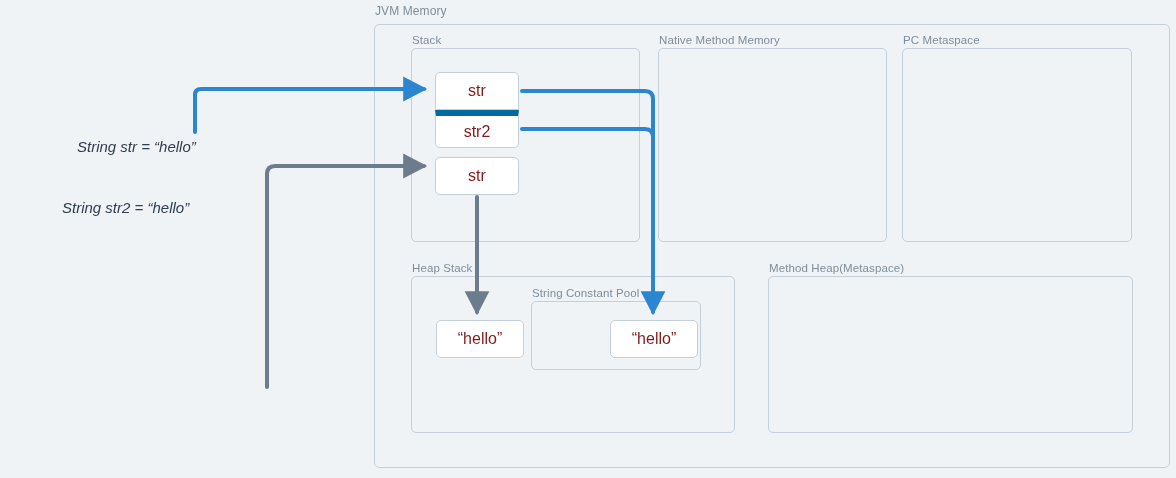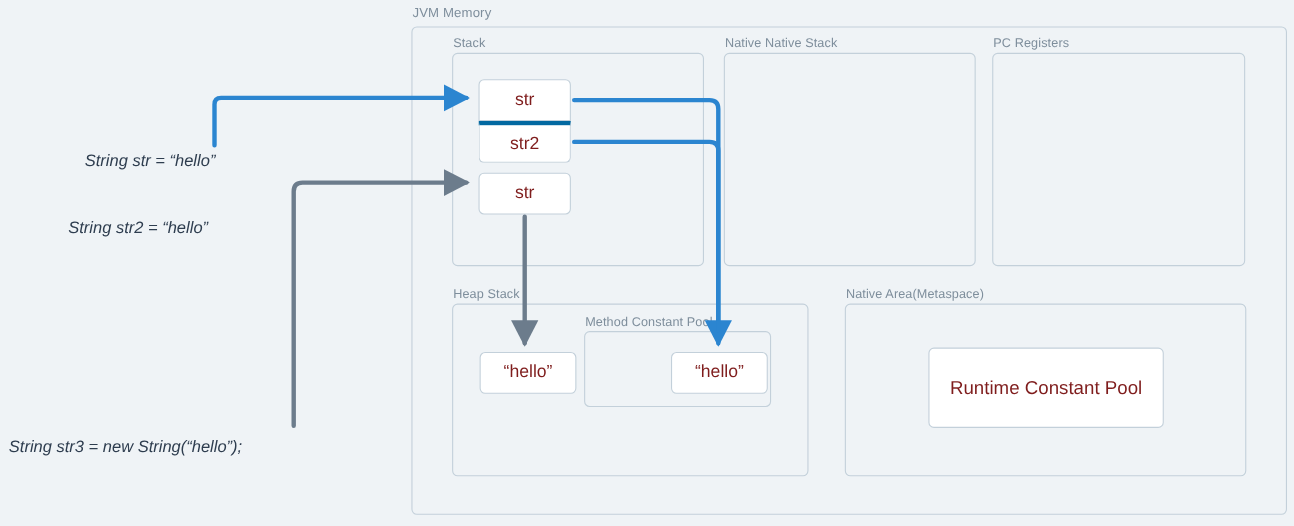--- a/index.html
+++ b/index.html
@@ -29,21 +29,21 @@
     position:absolute;
     background:#ffffff;
     border:1px solid #c3d0da;
     border-radius:5px;
     display:flex;align-items:center;justify-content:center;
     font-size:16px;
     color:#7f1d1d;
     box-sizing:border-box;
   }
   .box.stack-top{border-radius:5px 5px 0 0;}
-  .box.stack-bottom{border-radius:0 0 5px 5px;border-top:4px solid #0369a1;}
+  .box.stack-bottom{border-radius:0 0 5px 5px;border-top:6px solid #0369a1;}
   .box.rcp{font-size:17px;}
 
   
   .caption{
     position:absolute;
     font-size:15px;
     color:#2e3d4f;
     white-space:nowrap;
     font-style:italic;
   }
@@ -65,50 +65,46 @@
   <div class="box stack-top" style="left:435px;top:72px;width:84px;height:38px;">
     <span>str</span>
   </div>
   <div class="box stack-bottom" style="left:435px;top:110px;width:84px;height:38px;">
     <span>str2</span>
   </div>
   <div class="box" style="left:435px;top:157px;width:84px;height:38px;">
     <span>str</span>
   </div>
 
-  <div class="group-label" style="left:659px;top:34px;">Native Native Stack</div>
+  <div class="group-label" style="left:659px;top:34px;">Native Method Memory</div>
   <div class="group" style="left:658px;top:48px;width:227px;height:192px;"></div>
 
-  <div class="group-label" style="left:903px;top:34px;">PC Registers</div>
+  <div class="group-label" style="left:903px;top:34px;">PC Metaspace</div>
   <div class="group" style="left:902px;top:48px;width:228px;height:192px;"></div>
 
   <div class="group-label" style="left:412px;top:262px;">Heap Stack</div>
   <div class="group" style="left:411px;top:276px;width:322px;height:155px;"></div>
 
   <div class="box" style="left:436px;top:320px;width:88px;height:38px;">
     <span>“hello”</span>
   </div>
 
-  <div class="group-label" style="left:532px;top:287px;">Method Constant Pool</div>
+  <div class="group-label" style="left:532px;top:287px;">String Constant Pool</div>
   <div class="group" style="left:531px;top:301px;width:168px;height:67px;"></div>
 
   <div class="box" style="left:610px;top:320px;width:88px;height:38px;">
     <span>“hello”</span>
   </div>
 
-  <div class="group-label" style="left:769px;top:262px;">Native Area(Metaspace)</div>
+  <div class="group-label" style="left:769px;top:262px;">Method Heap(Metaspace)</div>
   <div class="group" style="left:768px;top:276px;width:363px;height:155px;"></div>
 
-  <div class="box rcp" style="left:844px;top:316px;width:214px;height:73px;">
-    <span>Runtime Constant Pool</span>
-  </div>
 
   <div class="caption" style="left:77px;top:138px;">String str = “hello”</div>
   <div class="caption" style="left:62px;top:199px;">String str2 = “hello”</div>
-  <div class="caption" style="left:8px;top:398px;">String str3 = new String(“hello”);</div>
 
   <svg class="wires" xmlns="http://www.w3.org/2000/svg">
     <defs>
       <marker id="arrow-blue" markerWidth="7" markerHeight="7" refX="5.2" refY="3.5" orient="auto" markerUnits="strokeWidth">
         <path d="M0,0.4 L6,3.5 L0,6.6 z" fill="#2b85d0"></path>
       </marker>
       <marker id="arrow-gray" markerWidth="7" markerHeight="7" refX="5.2" refY="3.5" orient="auto" markerUnits="strokeWidth">
         <path d="M0,0.4 L6,3.5 L0,6.6 z" fill="#6c7c8c"></path>
       </marker>
     </defs>

